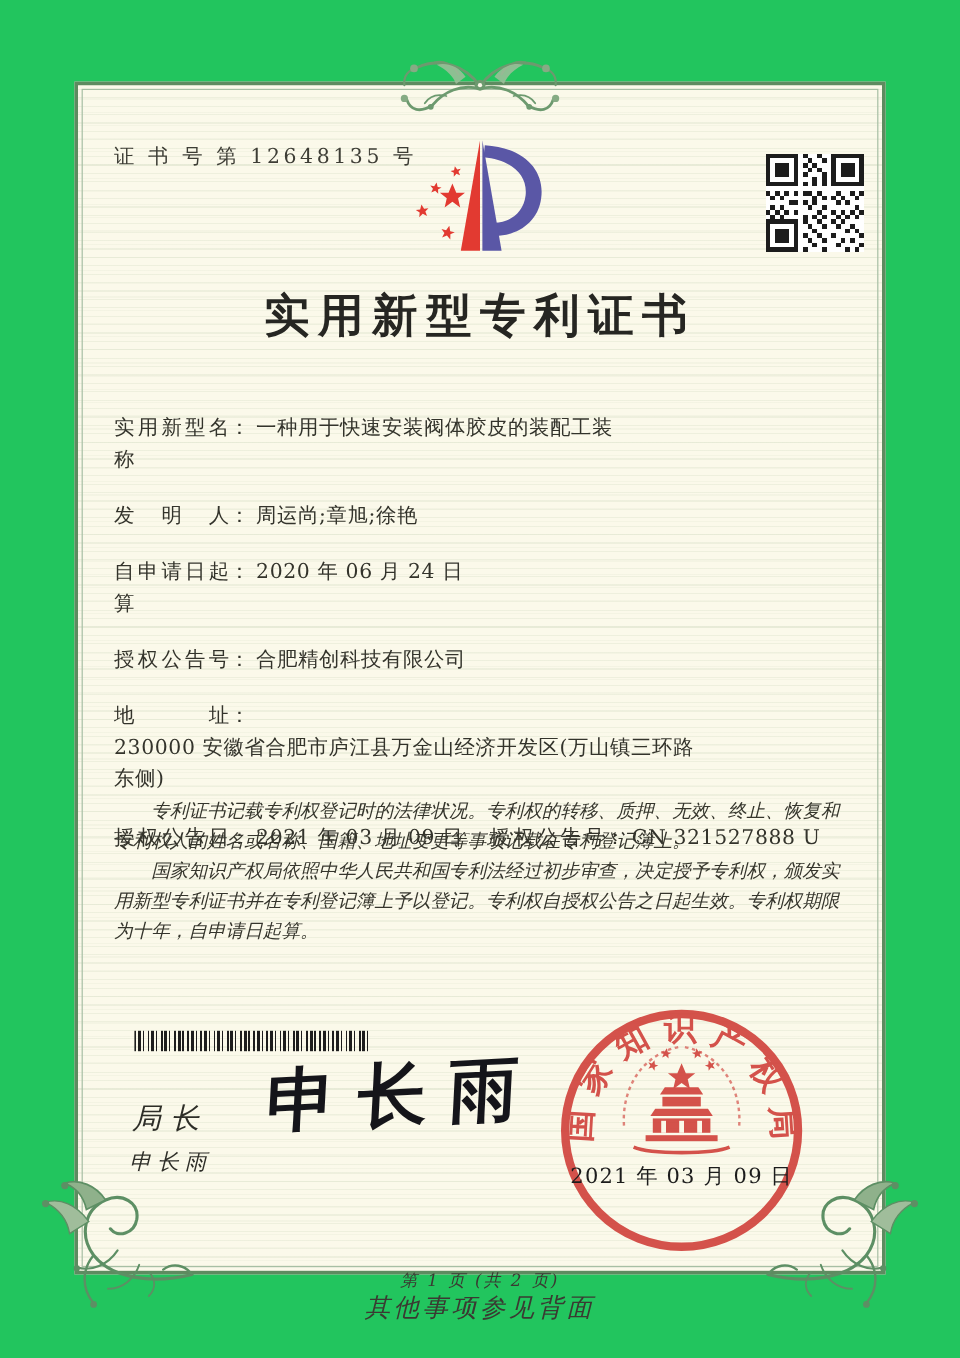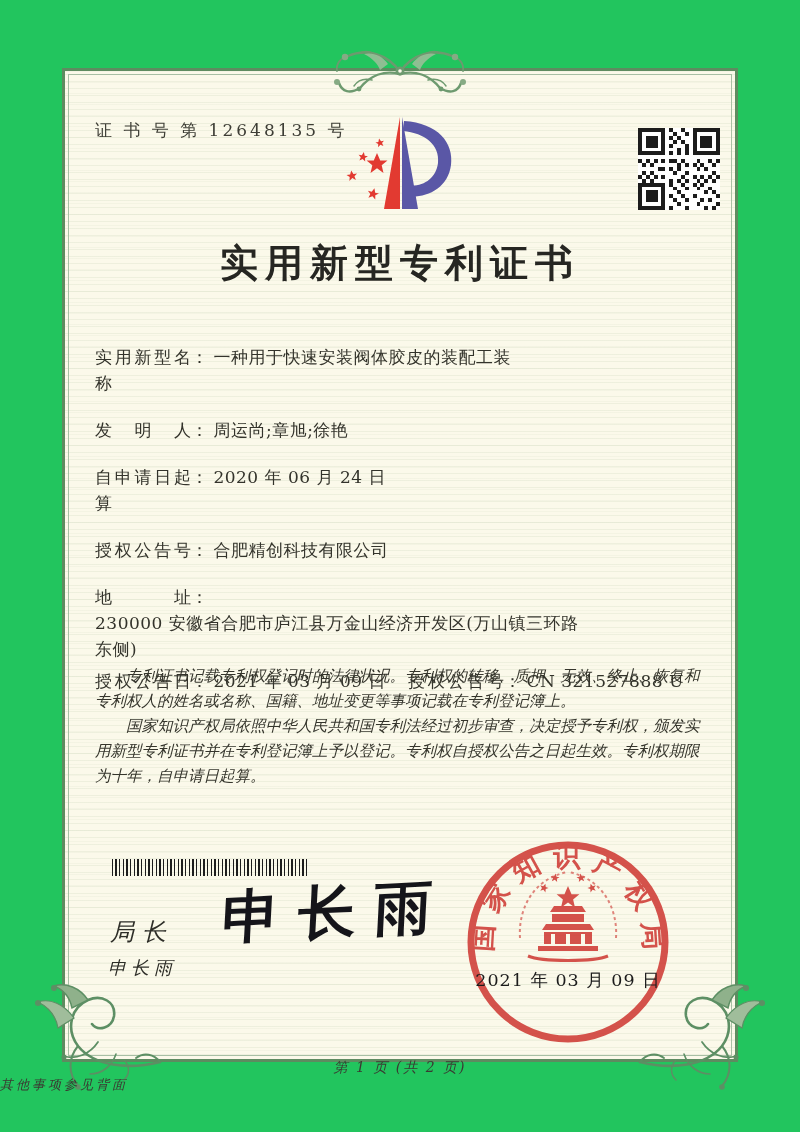--- a/index.html
+++ b/index.html
@@ -36,21 +36,21 @@
     font-size:38px;font-weight:700;letter-spacing:7px;color:#262622;
   }
   .fields{left:95px;top:344px;width:615px;color:#33332b;font-size:17px;}
   .row{line-height:26px;margin-bottom:21px;position:relative;}
   .lbl{
     display:inline-block;width:96px;vertical-align:top;
     text-align:justify;text-align-last:justify;text-justify:inter-character;
   }
   .colon{display:inline-block;vertical-align:top;}
   .val{display:inline-block;vertical-align:top;letter-spacing:.5px;}
-  .row-address{margin-bottom:6px;}
+  .row-address{margin-bottom:23px;}
   .row-address .val{width:500px;}
   .grant-right{position:absolute;left:313px;top:0;}
   .paras{
     left:95px;top:664px;width:614px;color:#35352c;
     font-size:15.5px;line-height:25px;font-style:italic;
   }
   .paras p{margin:0;text-indent:2em;}
   .barcode{
     left:112px;top:859px;width:198px;height:17px;
     background:repeating-linear-gradient(90deg,
@@ -64,21 +64,21 @@
     left:222px;top:874px;font-size:58px;color:#15151a;
     letter-spacing:18px;font-weight:600;white-space:nowrap;
     transform:rotate(-3deg) skewX(-6deg);
   }
   .seal-svg{left:464px;top:838px;width:208px;height:208px;opacity:.9;}
   .seal-date{
     left:464px;top:968px;width:208px;text-align:center;
     font-size:17.5px;letter-spacing:1px;color:#1c1c1c;z-index:5;
   }
   .page-num{left:0;right:0;top:1030px;text-align:center;font-size:14px;color:#3a3a32;font-style:italic;letter-spacing:2px;margin-top:29px;}
-  .back-note{left:0;right:0;top:1076px;text-align:left;font-size:13px;color:#3a3a32;font-style:italic;letter-spacing:3px;}
+  .back-note{left:0;right:0;top:1076px;text-align:center;font-size:21px;color:#3a3a32;font-style:italic;letter-spacing:3px;}
   .logo-svg{left:328px;top:105px;width:150px;height:122px;}
   .qr-svg{left:638px;top:128px;width:82px;height:82px;}
   .orn-top{left:300px;top:40px;width:200px;height:60px;}
   .orn-bl{left:28px;top:982px;width:140px;height:115px;}
   .orn-br{left:632px;top:982px;width:140px;height:115px;transform:scaleX(-1);}
 </style>
 </head>
 <body>
 
 <div class="page">

